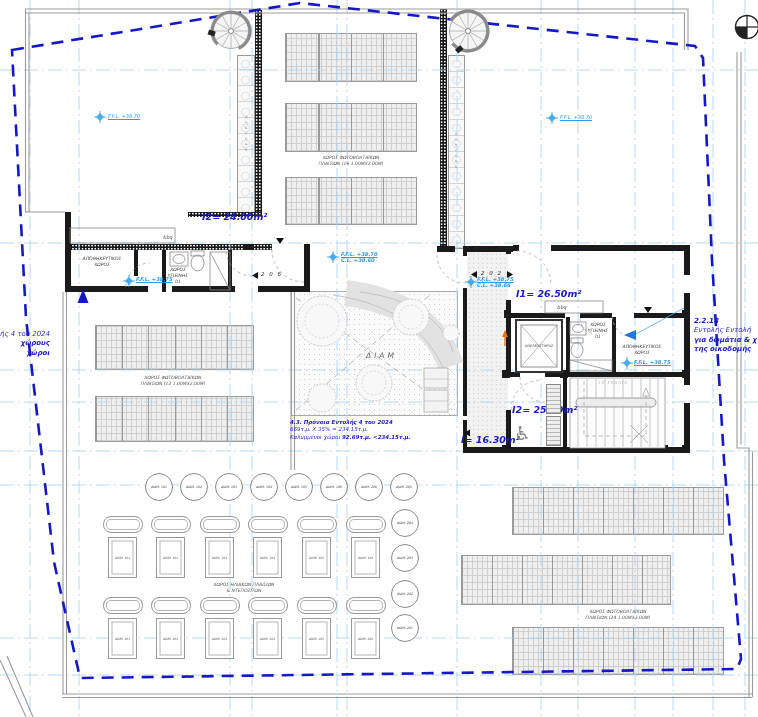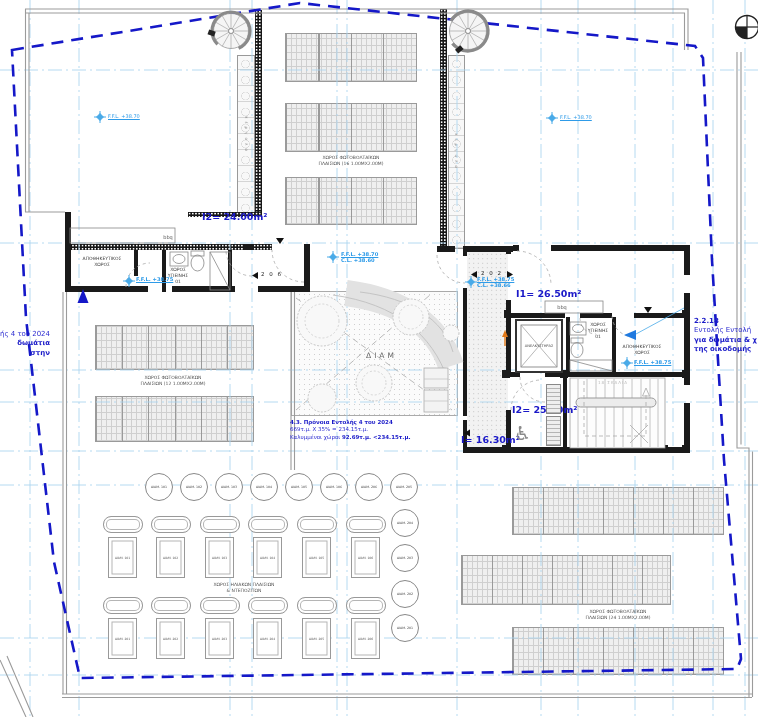--- a/index.html
+++ b/index.html
@@ -1,17 +1,17 @@
 <!DOCTYPE html>
 <html><head>
 <meta charset="utf-8">
 <style>
   html,body{margin:0;padding:0;background:#fff;}
   #plan{position:relative;width:758px;height:717px;background:#fff;overflow:hidden;
-        font-family:"DejaVu Sans",sans-serif;}
+        font-family:"DejaVu Sans",sans-serif;font-style:italic;}
   .abs{position:absolute;}
   svg.linework{position:absolute;left:0;top:0;pointer-events:none;}
   .grid{stroke:#a9d4ef;stroke-width:1;stroke-dasharray:14 4 2 4;opacity:.85;}
   .gray{stroke:#9b9b9b;stroke-width:1.1;fill:none;}
   .wall{fill:#1a1a1a;}
   .fix{stroke:#888;stroke-width:.8;fill:none;}
   .dash{stroke:#aaa;stroke-width:.8;fill:none;stroke-dasharray:3 3;}
   
   .dotwall{background-color:#161616;background-image:radial-gradient(circle,#fff .7px,transparent .9px);background-size:3.2px 3.2px;}
   .hatch-dots{background-color:#f2f2f2;background-image:radial-gradient(circle,#b9b9b9 .7px,transparent .9px);background-size:4.5px 4.5px;}
@@ -383,21 +383,21 @@
     <span>Καλυμμένοι χώροι </span><span class="b">92.69τ.μ. &lt;234.15τ.μ.</span>
   </div>
   <div class="note" style="left:694px;top:317px;width:66px;font-size:7px;">
     <span class="b">2.2.18</span><br>
     <span>Εντολής Εντολή</span><br>
     <span class="b">για δωμάτια &amp; χ</span><br>
     <span class="b">της οικοδομής</span>
   </div>
   <div class="note" style="left:-2px;top:330px;width:52px;font-size:7px;text-align:right;">
     <span>ής 4 του 2024</span><br>
-    <span class="b">δωμάτια στην</span>
+    <span class="b">χώρους χώροι</span>
   </div>
 
   <div class="vent" style="left:145px;top:473px;">
       <span>ΔΙΑΜ. 101</span>
     </div>
   <div class="vent" style="left:180px;top:473px;">
       <span>ΔΙΑΜ. 102</span>
     </div>
   <div class="vent" style="left:215px;top:473px;">
       <span>ΔΙΑΜ. 103</span>

